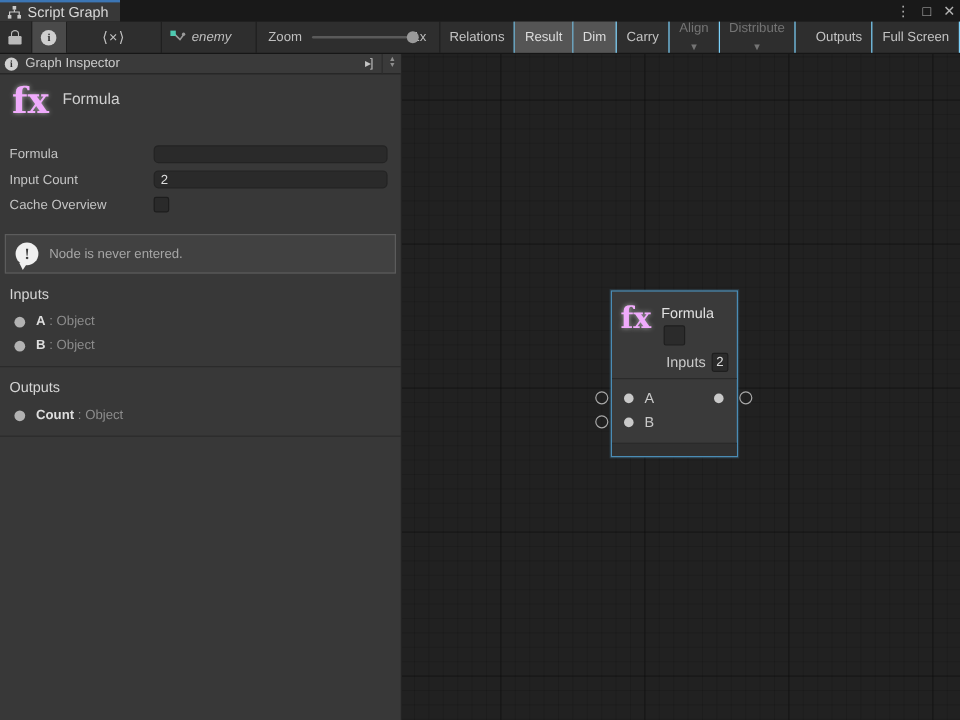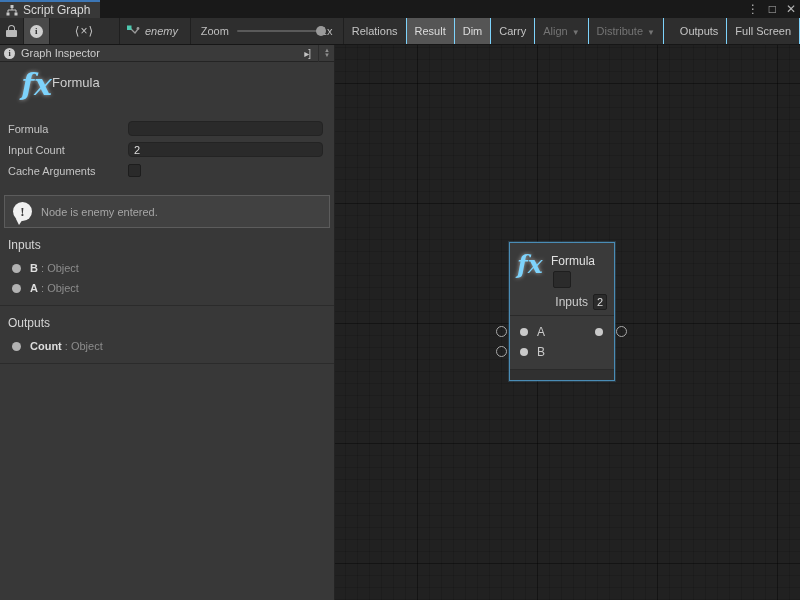--- a/index.html
+++ b/index.html
@@ -22,43 +22,43 @@
   .seg-lock { width:27px; }
   .seg-info { width:30px; background:#4a4a4a; }
   .seg-code { width:80px; color:#c2c2c2; font-size:12px; letter-spacing:1px; }
   .seg-crumb { width:80px; justify-content:flex-start; padding-left:6px; gap:5px;font-style:italic; }
   .zoom-area { flex:0 0 153px; display:flex; align-items:center; padding-left:10px; border-right:1px solid #1f1f1f; }
   .zoom-track { position:relative; width:84px; height:2px; background:#5a5a5a; margin-left:8px; border-radius:1px; }
   .zoom-handle { position:absolute; right:-5px; top:-4px; width:10px; height:10px; border-radius:50%; background:#9a9a9a; }
   .zoom-val { margin-left:0; color:#bdbdbd; }
   .tbtn { display:flex; align-items:center; gap:4px; padding:0 8px; border-right:1px solid #7dd3fc; color:#c4c4c4; white-space:nowrap; }
   .tbtn.active { background:#555555; color:#dddddd; }
-  .tbtn.disabled { color:#747474; }
+  .tbtn.disabled { color:#747474;flex-direction:column; }
   .caret { font-size:8px; position:relative; top:1px; }
   .tgap { width:9px; }
 
   .lock-icon { width:11px; height:12px; position:relative; display:inline-block; }
   .lock-icon .shackle { position:absolute; left:2px; top:0; width:7px; height:7px; border:1.5px solid #b9b9b9; border-bottom:none; border-radius:4px 4px 0 0; }
   .lock-icon .body { position:absolute; left:0; bottom:0; width:11px; height:7px; background:#b9b9b9; border-radius:1px; }
   .info-circle { width:13px; height:13px; border-radius:50%; background:#cfcfcf; color:#2e2e2e; font-weight:bold; font-size:9px;
                  display:inline-flex; align-items:center; justify-content:center; font-family:"Liberation Serif", serif; }
 
   
   .content { position:absolute; left:0; top:45px; width:800px; height:555px; display:flex; }
 
   
   .inspector { width:335px; height:100%; background:#383838; border-right:1px solid #242424; position:relative; }
   .insp-header { height:17px; background:#3a3a3a; border-bottom:1px solid #242424; display:flex; align-items:center; padding:0 4px; gap:6px; color:#cccccc; }
   .insp-header .info-circle { width:11px; height:11px; font-size:8px; }
   .insp-header .title { flex:1; font-size:11px; }
   .dock-icon { color:#c4c4c4; font-size:10px; letter-spacing:-1px; margin-right:2px; }
   .pane-arrows { display:flex; flex-direction:column; line-height:5px; font-size:6px; color:#8f8f8f; border-left:1px solid #2c2c2c; padding-left:5px; height:17px; justify-content:center; }
 
-  .fx-glyph { font-family:"DejaVu Serif", serif; font-style:italic; font-weight:bold; color:#7dd3fc;
-              text-shadow:0 0 4px rgba(255,255,255,0.55);text-align:right; }
+  .fx-glyph { font-family:"DejaVu Serif", serif; font-weight:bold; color:#f0abfc;
+              text-shadow:0 0 4px rgba(255,255,255,0.55); }
   .insp-title-block { display:flex; align-items:flex-start; padding:8px 10px 0 10px; height:56px; }
   .insp-title-block .fx-glyph { font-size:30px; line-height:30px; width:42px; }
   .insp-title-block .node-name { font-size:13px; color:#cfcfcf; padding-top:5px; }
 
   .field-row { display:flex; align-items:center; height:21px; padding-left:8px; }
   .field-label { width:120px; color:#c4c4c4; }
   .field-input { width:195px; height:15px; background:#2a2a2a; border:1px solid #232323; border-radius:4px;
                  color:#dddddd; font-size:11px; padding:0 5px; font-family:"Liberation Sans", sans-serif; outline:none; }
   .checkbox { width:13px; height:13px; background:#2a2a2a; border:1px solid #1d1d1d; border-radius:2px; }
 
@@ -208,38 +208,38 @@
 
       <div class="field-row">
         <span class="field-label">Formula</span>
         <input class="field-input" type="text" value="" style="">
       </div>
       <div class="field-row">
         <span class="field-label">Input Count</span>
         <input class="field-input" type="text" value="2" style="">
       </div>
       <div class="field-row">
-        <span class="field-label">Cache Arguments</span>
+        <span class="field-label">Cache Overview</span>
         <span class="checkbox"></span>
       </div>
 
       <div class="warning-box">
         <span class="warn-icon">!</span>
-        <span>Node is enemy entered.</span>
+        <span>Node is never entered.</span>
       </div>
 
       <div class="section-heading">Inputs</div>
       <div class="port-row">
         <span class="port-dot"></span>
-        <span><span class="port-name">B</span>
+        <span><span class="port-name">A</span>
         <span class="port-type">: Object</span></span>
       </div>
       <div class="port-row">
         <span class="port-dot"></span>
-        <span><span class="port-name">A</span>
+        <span><span class="port-name">B</span>
         <span class="port-type">: Object</span></span>
       </div>
 
       <div class="divider"></div>
       <div class="section-heading">Outputs</div>
       <div class="port-row">
         <span class="port-dot"></span>
         <span><span class="port-name">Count</span>
         <span class="port-type">: Object</span></span>
       </div>

